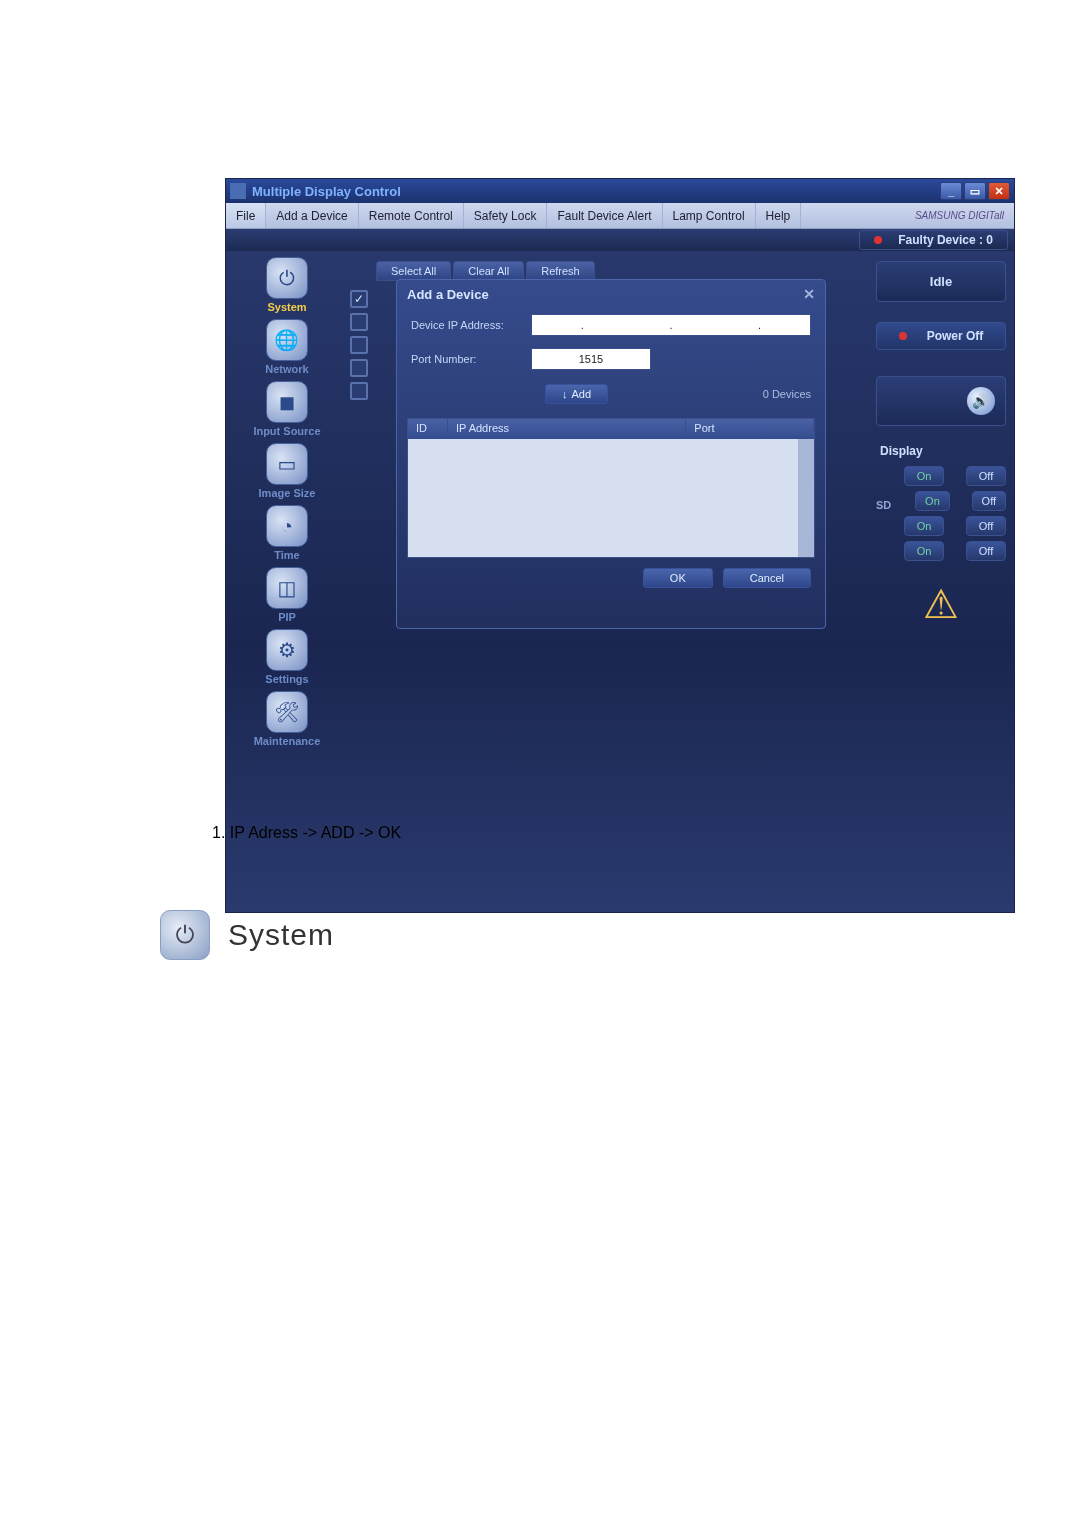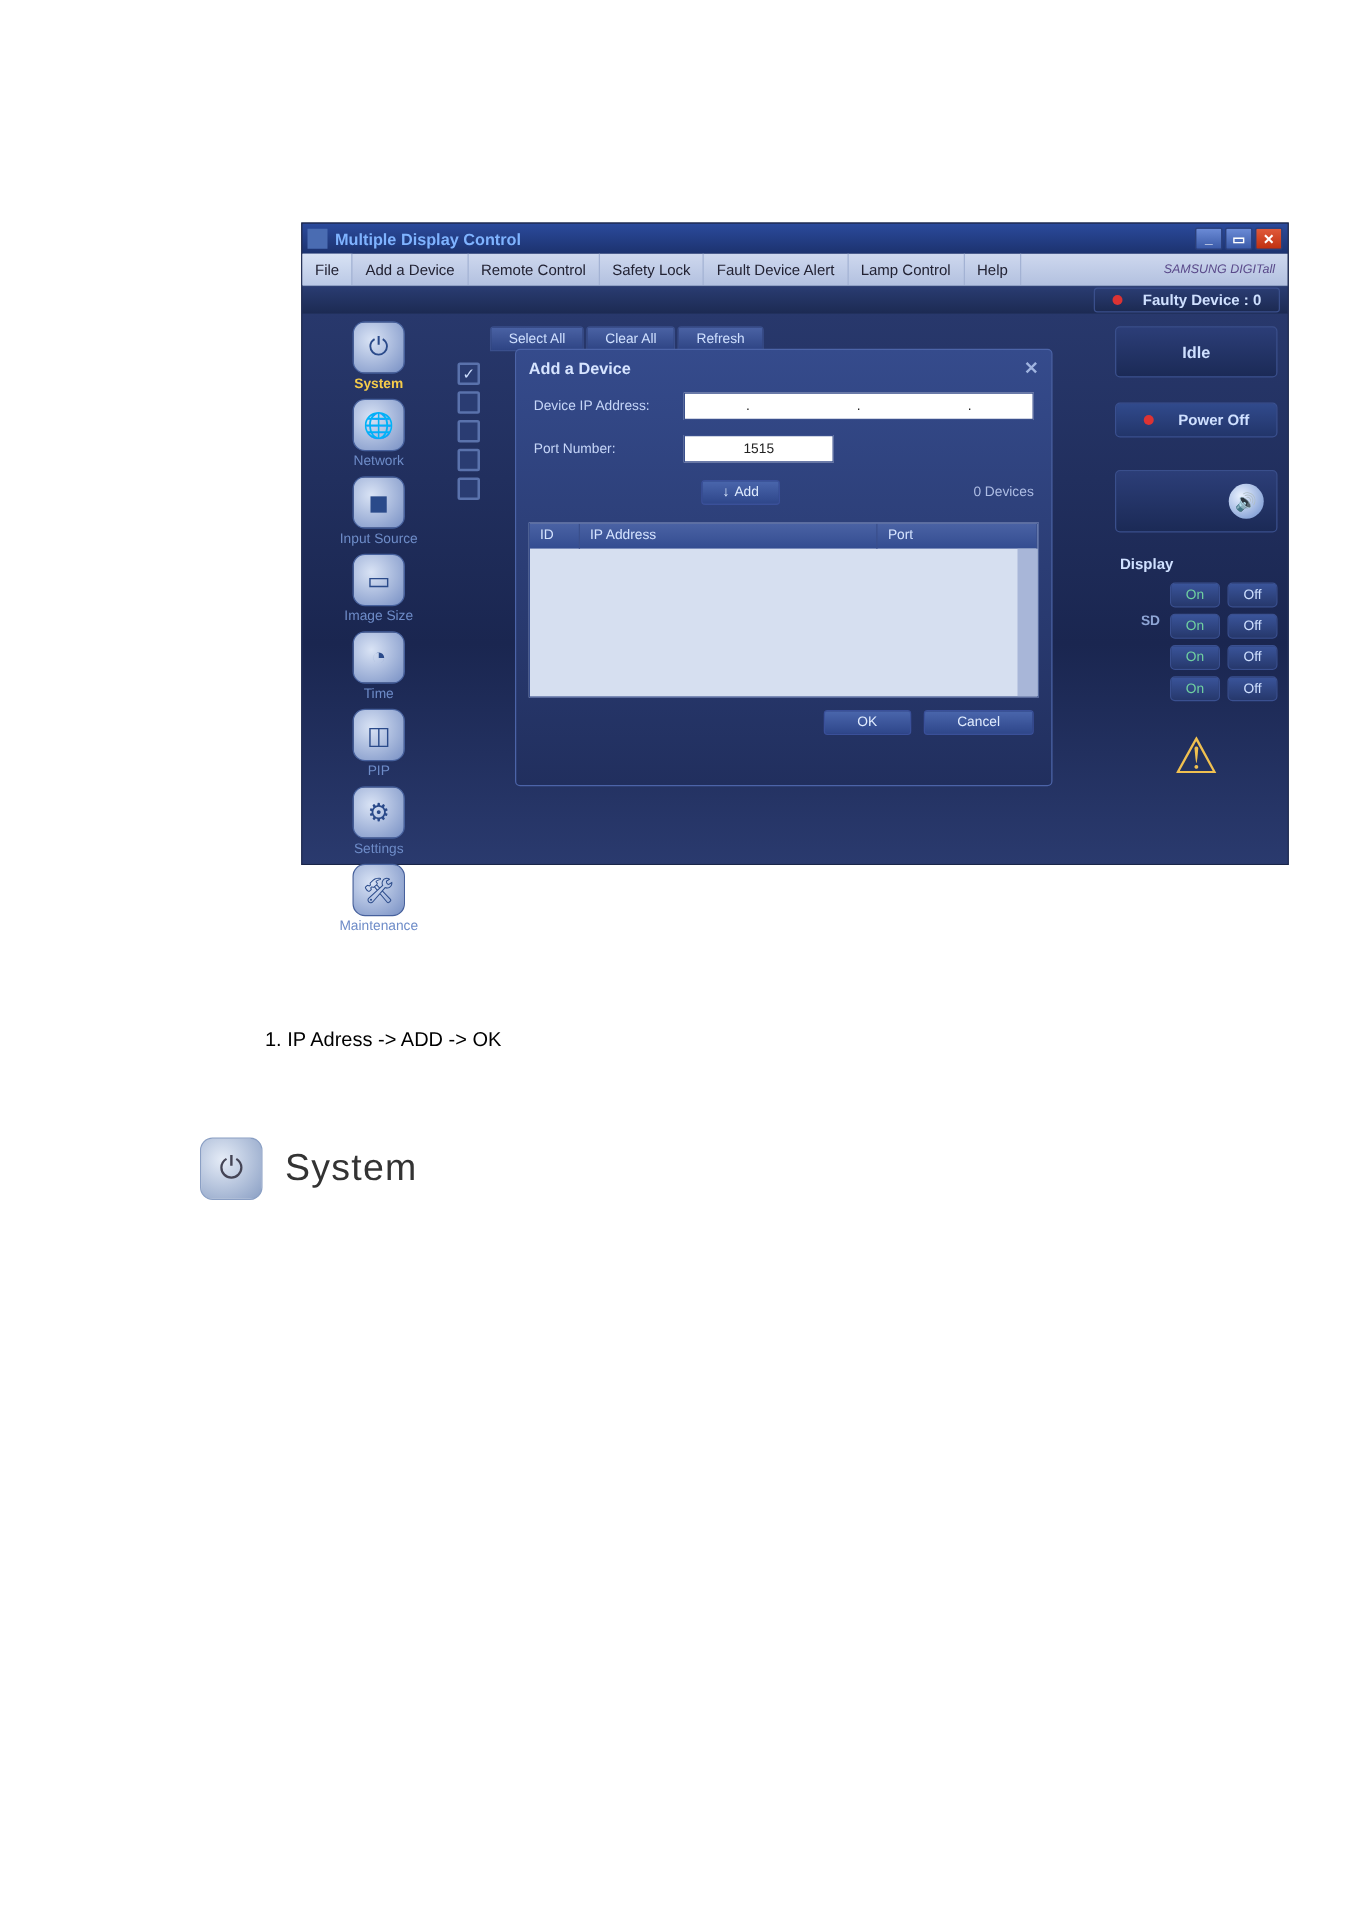--- a/index.html
+++ b/index.html
@@ -7,24 +7,24 @@
     width: 1080px;
     height: 1527px;
     background: #fff;
     font-family: Arial, sans-serif;
     font-size: 16px;
     color: #000;
     position: relative;
   }
   .screenshot {
     position: absolute;
-    left: 241px;
+    left: 225px;
     top: 178px;
     width: 790px;
-    height: 514px;
+    height: 735px;
     background: #283a69;
     border: 1px solid #1a2548;
   }
   .title-bar {
     height: 24px;
     background: linear-gradient(#2b4a9c, #1c326e);
     display: flex;
     align-items: center;
     padding: 0 4px;
     color: #7fb3ff;
@@ -77,21 +77,21 @@
   .sidebar {
     position:absolute;left:6px;top:0;width:110px;bottom:6px;
   }
   .side-item { text-align:center;margin-top:6px; }
   .side-icon {
     width:42px;height:42px;margin:0 auto;
     background:radial-gradient(circle at 35% 35%,#d9e3f5,#7890c4);
     border-radius:10px;border:1px solid #46609c;
     display:flex;align-items:center;justify-content:center;font-size:20px;color:#2a4a8a;
   }
-  .side-label { font-size:11px;color:#6e8cc8;margin-top:2px; }
+  .side-label { font-size:11px;color:#6e8cc8;margin-top:2px;font-weight:bold; }
   .side-item.active .side-label { color:#f5cc4a;font-weight:bold; }
   .checks {
     position:absolute;left:124px;top:34px;width:24px;
   }
   .check {
     width:18px;height:18px;border:2px solid #5a72ac;background:#2a3c72;margin:5px 0;border-radius:2px;
     display:flex;align-items:center;justify-content:center;color:#cfe0ff;font-size:12px;
   }
   .tabs {
     position:absolute;left:150px;top:10px;display:flex;gap:2px;
@@ -124,21 +124,21 @@
   .vol-icon{
     width:28px;height:28px;border-radius:50%;
     background:radial-gradient(circle at 35% 35%,#eaf2ff,#6a8ccc);
     display:flex;align-items:center;justify-content:center;color:#2a4a8a;font-size:14px;
   }
   .display-group {
     margin-top:18px;color:#cfe0ff;font-size:12px;font-weight:bold;
     padding-left:4px;
   }
   .onoff-rows { margin-top:8px; }
-  .onoff-row { display:flex;gap:6px;justify-content:flex-end;align-items:flex-start;margin:5px 0; }
+  .onoff-row { display:flex;gap:22px;justify-content:flex-end;align-items:flex-end;margin:5px 0; }
   .sd-label { color:#8fa6d6;font-size:11px;margin-right:2px;font-weight:bold; }
   .pill {
     width:40px;height:20px;border-radius:4px;border:1px solid #3a5090;
     background:linear-gradient(#3a549a,#26386c);color:#cfe0ff;font-size:11px;
     display:flex;align-items:center;justify-content:center;
   }
   .pill.on { color:#6fd0a0; }
   .warn-icon {
     margin-top:18px;width:64px;height:50px;margin-left:auto;margin-right:auto;
     display:flex;align-items:center;justify-content:center;font-size:40px;color:#f0c050;

